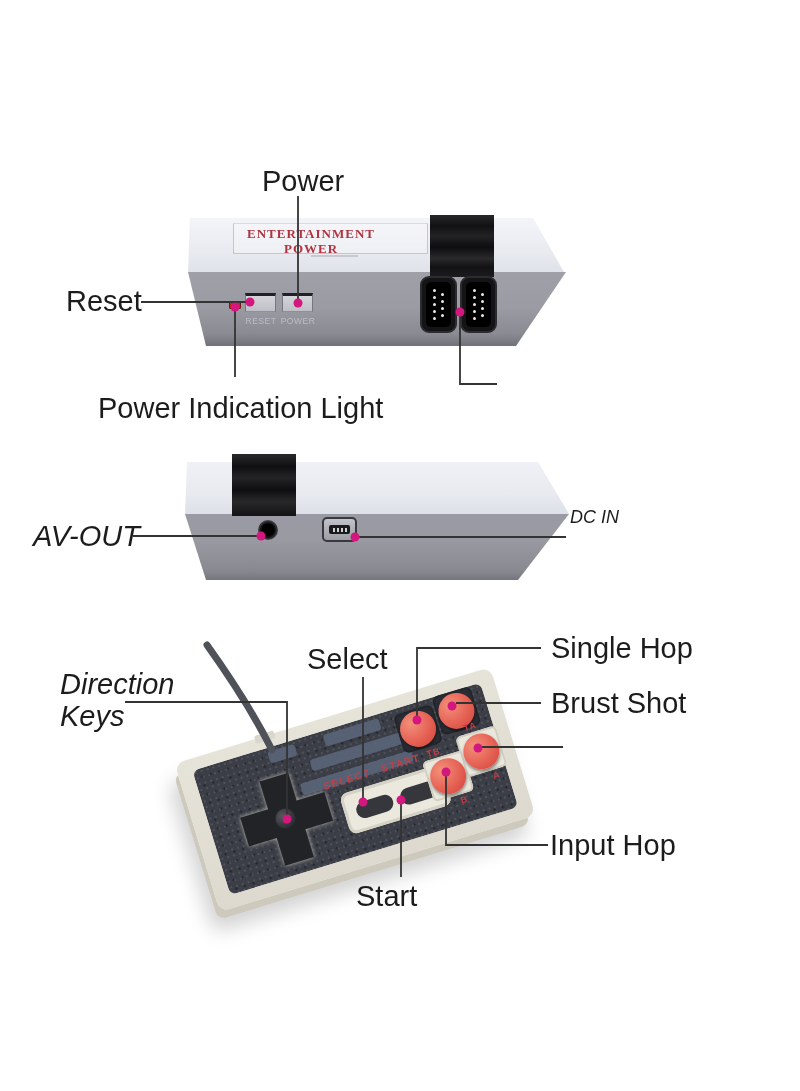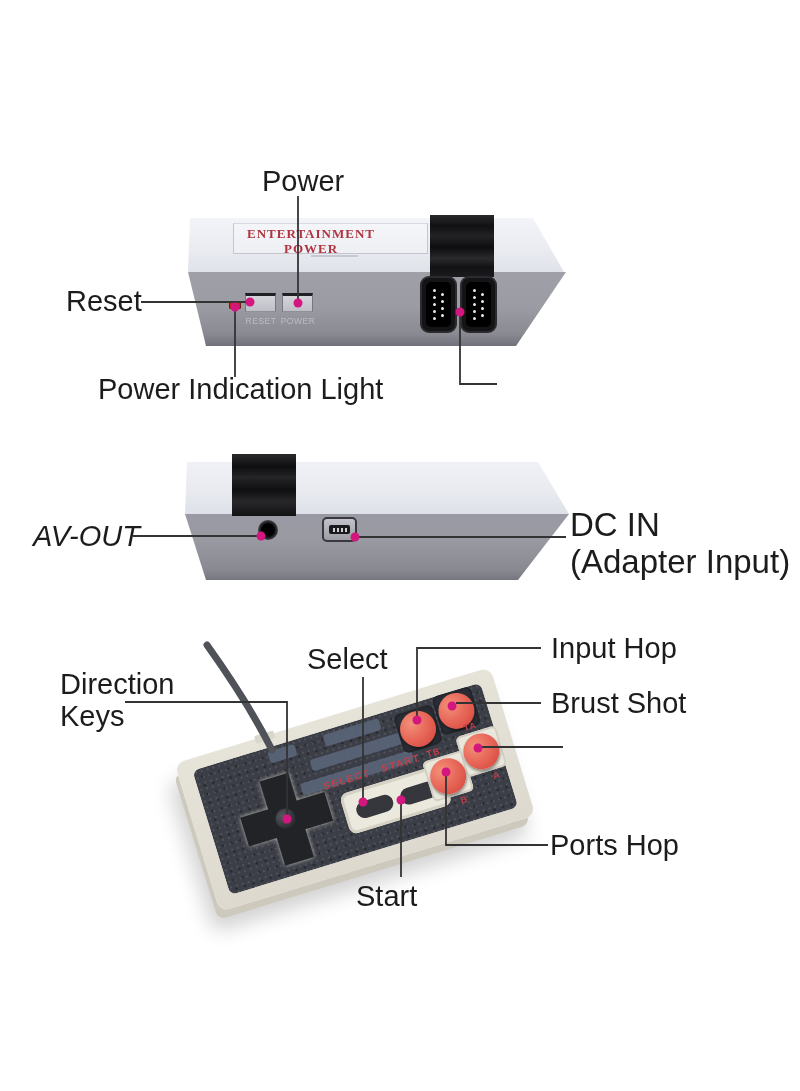--- a/index.html
+++ b/index.html
@@ -1,21 +1,21 @@
 <!DOCTYPE html>
 <html><head>
 <meta charset="utf-8">
 <style>
   * { margin:0; padding:0; box-sizing:border-box; }
   html,body { background:#ffffff; }
   body { font-family:"Liberation Sans", sans-serif; color:#1c1c1c; }
   #canvas { position:relative; width:800px; height:1091px; background:#ffffff; overflow:hidden; margin:0 auto; }
 
   .label { position:absolute; font-size:29px; line-height:1.12; color:#1c1c1c; letter-spacing:0; white-space:nowrap; }
-  .label.small { font-size:33px; }
+  .label.small { font-size:18px;font-style:italic; }
 
   
   .console-front { position:absolute; left:185px; top:215px; width:385px; height:132px; }
   .cf-top { position:absolute; left:0; top:0; width:385px; height:60px;
             clip-path:polygon(5px 3px, 348px 3px, 379px 57px, 3px 57px);
             background:linear-gradient(180deg,#f4f5f9 0%,#e9ebf1 60%,#dfe1e9 100%); }
   .cf-lid { position:absolute; left:48px; top:8px; width:195px; height:31px;
             border:1px solid #c3c5cf; border-top-color:#d8dae2; background:rgba(255,255,255,0.25); }
   .cf-lid-line { position:absolute; left:77px; top:31px; width:47px; height:0; border-top:2px solid #c6c8d2; }
   .brand { position:absolute; left:12px; top:3px; width:130px; text-align:center;
@@ -231,29 +231,28 @@
       <circle cx="401" cy="800" r="4.5"></circle>
       <circle cx="417" cy="720" r="4.5"></circle>
       <circle cx="452" cy="706" r="4.5"></circle>
       <circle cx="478" cy="748" r="4.5"></circle>
       <circle cx="446" cy="772" r="4.5"></circle>
     </g>
   </svg>
 
   <div class="label" style="left:262px; top:165px;">Power</div>
   <div class="label" style="left:66px;  top:285px;">Reset</div>
-  <div class="label" style="left:98px;  top:373px;">Power Indication Light</div>
+  <div class="label" style="left:98px;  top:392px;">Power Indication Light</div>
   <div class="label" style="left:33px;  top:520px;font-style:italic;">AV-OUT</div>
   <div class="label small" style="left:570px; top:507px;">
     <div>DC IN</div>
-    <div>(Adapter Input)</div>
-  </div>
-  <div class="label" style="left:60px; top:668px;">
+  </div>
+  <div class="label" style="left:60px; top:668px;font-style:italic;">
     <div>Direction</div>
     <div>Keys</div>
   </div>
   <div class="label" style="left:307px; top:643px;">Select</div>
   <div class="label" style="left:356px; top:880px;">Start</div>
-  <div class="label" style="left:551px; top:632px;">Input Hop</div>
+  <div class="label" style="left:551px; top:632px;">Single Hop</div>
   <div class="label" style="left:551px; top:687px;">Brust Shot</div>
-  <div class="label" style="left:550px; top:829px;">Ports Hop</div>
+  <div class="label" style="left:550px; top:829px;">Input Hop</div>
 
 </div>
 
 </body></html>

